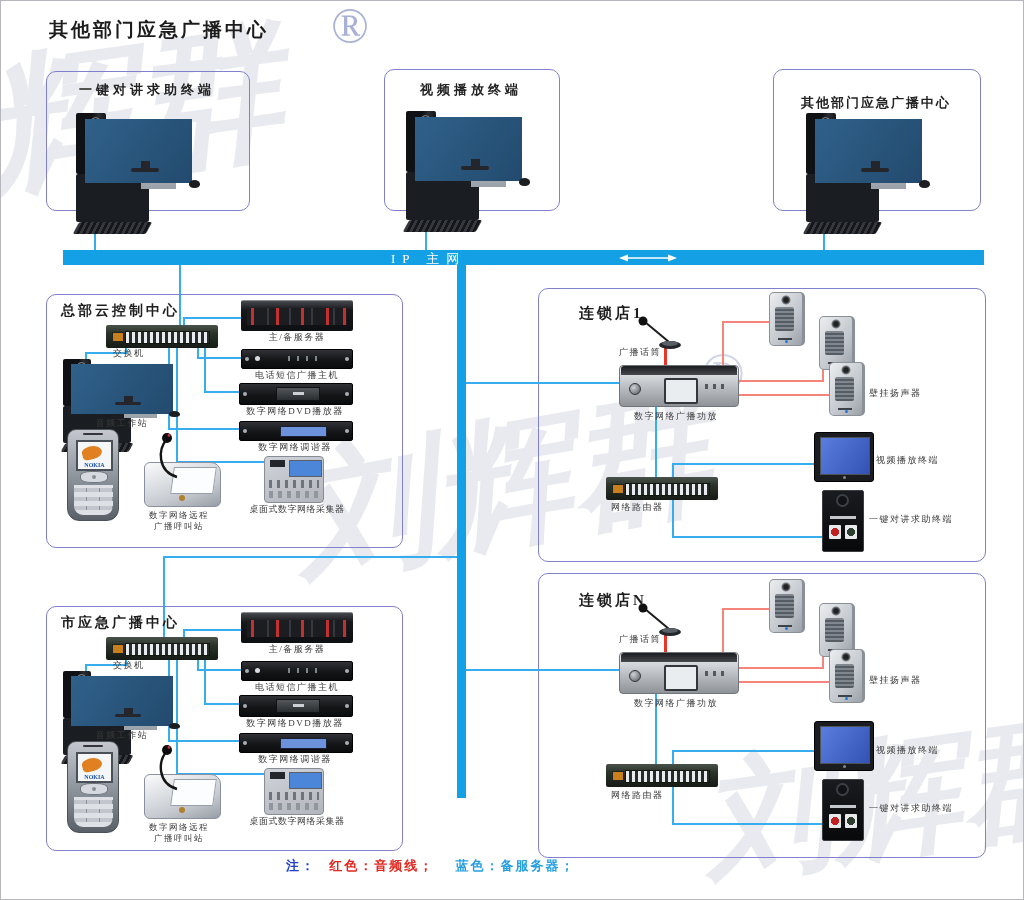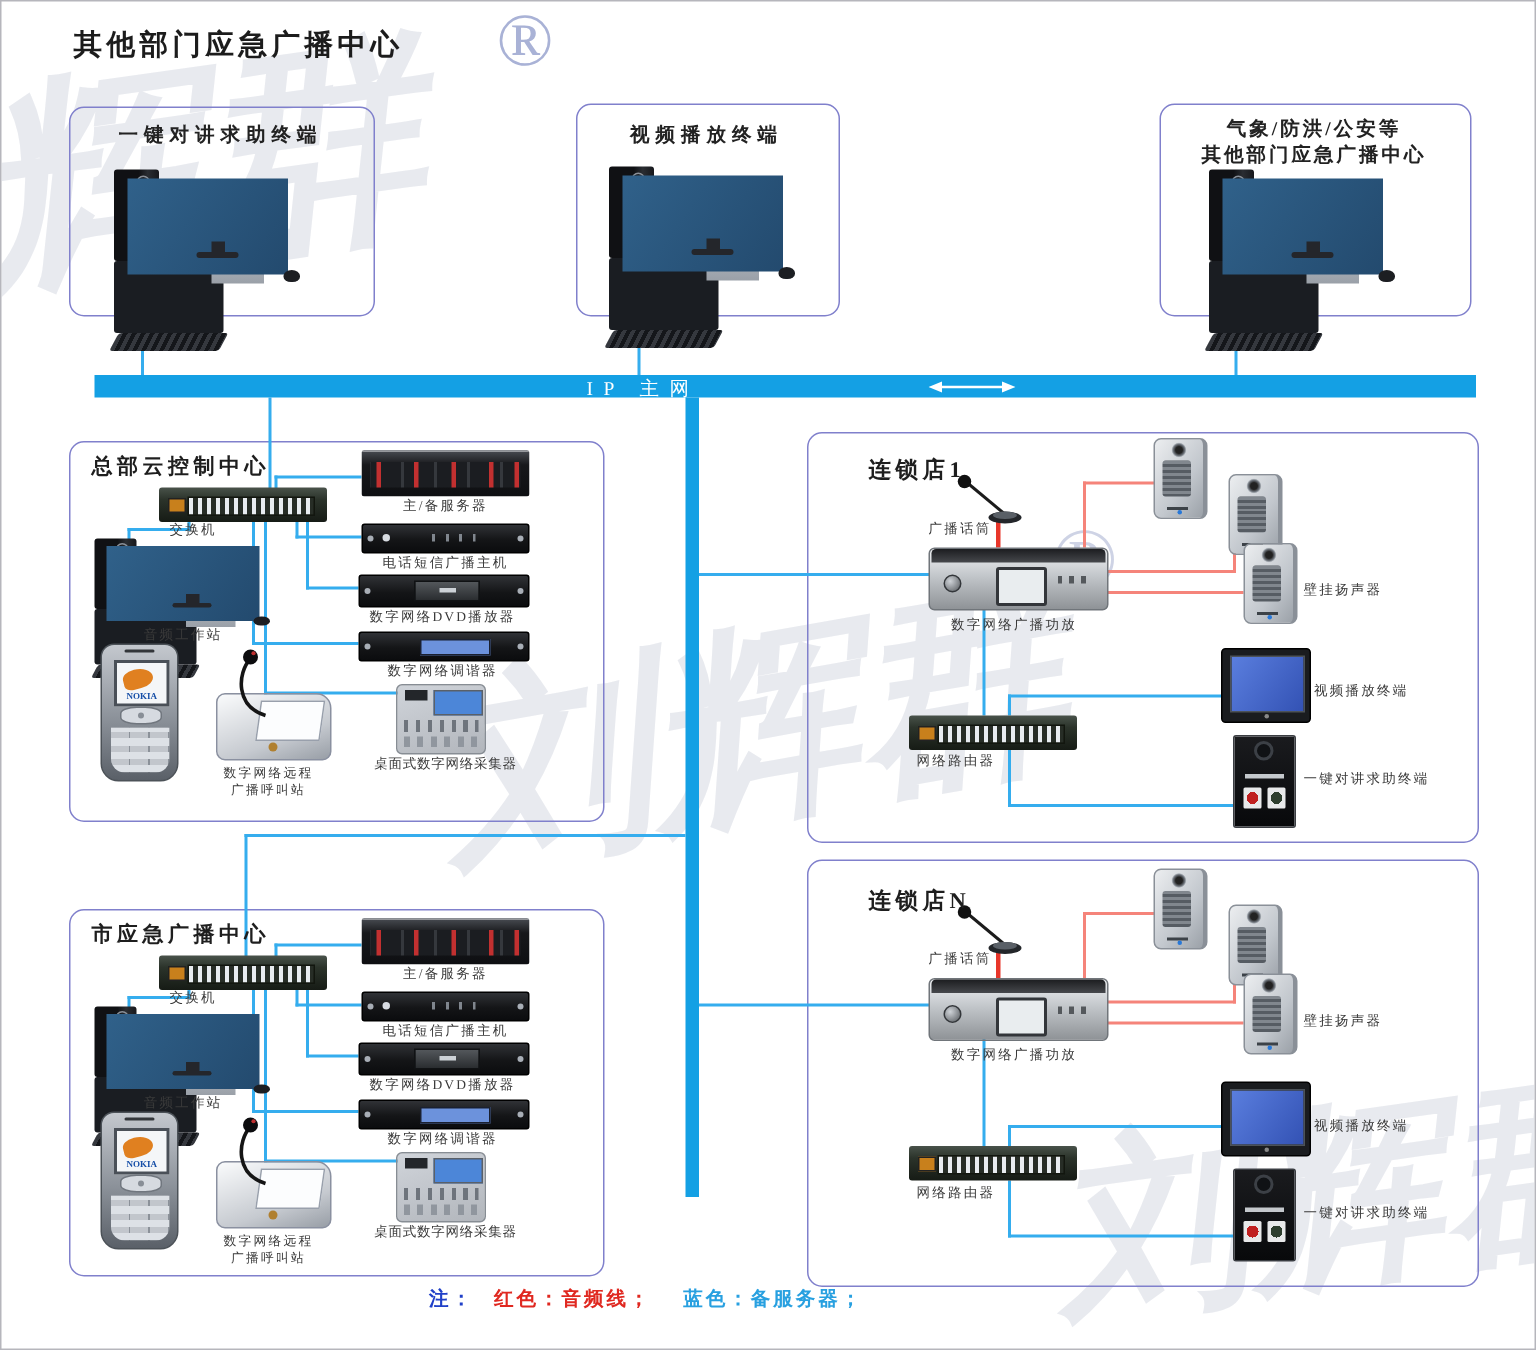--- a/index.html
+++ b/index.html
@@ -165,21 +165,20 @@
     <div class="pc-mon">
         <i class="pc-scr"></i>
       </div>
     <i class="pc-stand"></i>
       <i class="pc-base"></i>
     <div class="pc-kb"></div>
     <i class="pc-mouse"></i>
   </div>
 
   <div class="zone" style="left:772px;top:68px;width:206px;height:140px;"></div>
-  <div class="zlabel" style="left:772px;top:76px;width:206px;letter-spacing:2px;">气象/防洪/公安等</div>
   <div class="zlabel" style="left:772px;top:93px;width:206px;letter-spacing:2px;">其他部门应急广播中心</div>
   <div class="pc" style="left:805px;top:112px;width:125px;height:80px;">
     <div class="pc-tower">
         <i class="pc-ring"></i>
         <i class="pc-strip"></i>
       </div>
     <div class="pc-mon">
         <i class="pc-scr"></i>
       </div>
     <i class="pc-stand"></i>

